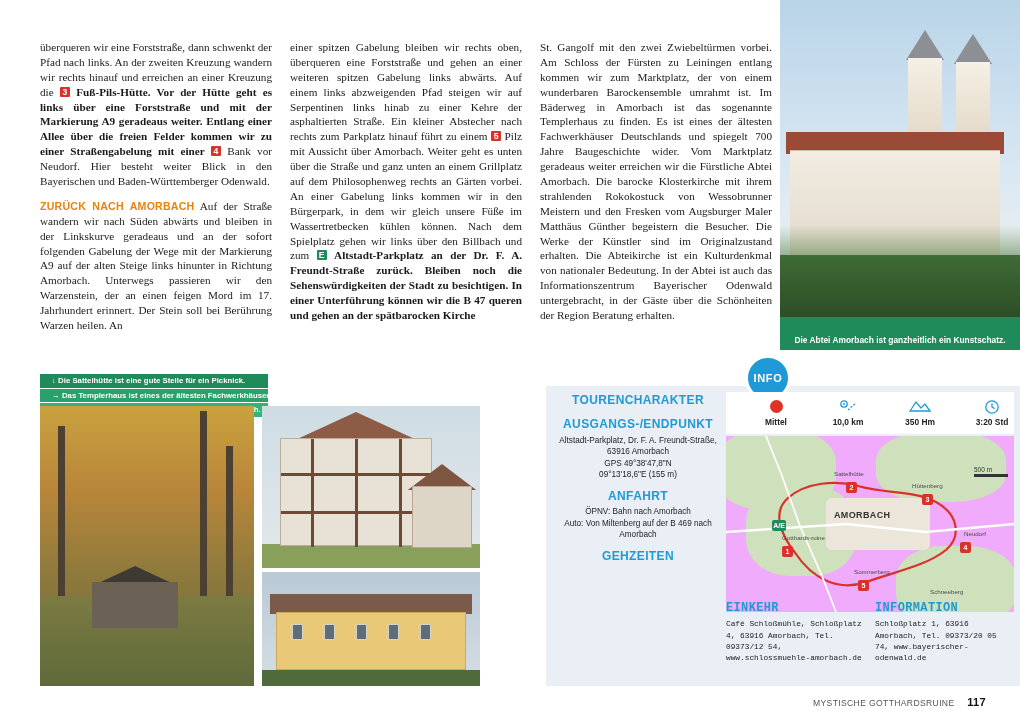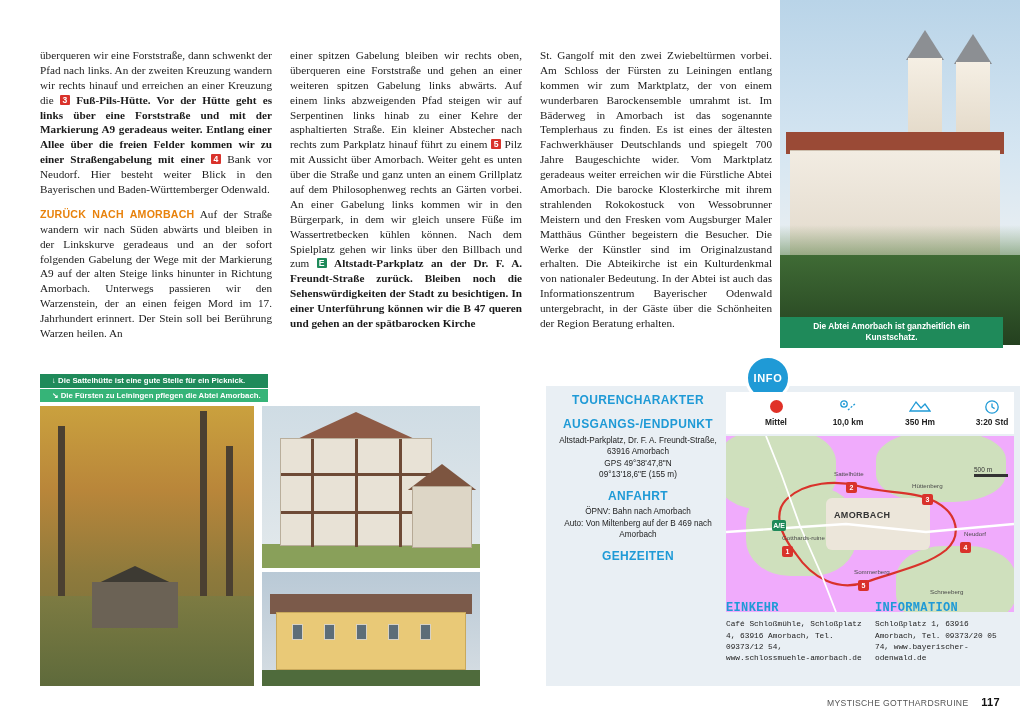--- a/index.html
+++ b/index.html
@@ -9,21 +9,21 @@
     background:#ffffff;
     font-family:"Liberation Serif", serif;
     color:#1a1a1a;
     position:relative;
     overflow:hidden;
   }
 
   
   .columns {
     position:absolute;
-    left:40px; top:48px;
+    left:40px; top:40px;
     width:740px;
     display:flex;
     gap:18px;
   }
   .col { width:232px; }
   .col p {
     margin:0 0 0 0;
     font-size:11.2px;
     line-height:1.33;
     text-align:justify;
@@ -103,28 +103,28 @@
   .trees-fg {
     position:absolute; left:0; bottom:0; width:240px; height:90px;
     background:linear-gradient(#3f6b35, #24401f);
   }
   .trees-mid {
     position:absolute; left:0; bottom:60px; width:240px; height:60px;
     background:linear-gradient(rgba(90,130,70,.0), #4d7a3c);
   }
   .photo-caption {
     position:absolute;
-    left:780px; top:317px; width:223px;
+    left:780px; top:317px; width:240px;
     background:#1f8a5a;
     color:#ffffff;
     font-family:"Liberation Sans", sans-serif;
     font-size:8.4px;
     font-weight:bold;
     line-height:1.35;
-    padding:4px 6px 4px 6px;
+    padding:18px 6px 4px 6px;
     text-align:center;
   }
 
   
   .tipbars {
     position:absolute; left:40px; top:374px; width:228px;
   }
   .tipbar {
     color:#ffffff;
     font-family:"Liberation Sans", sans-serif;
@@ -345,21 +345,21 @@
     text-align:left;
     font-family:Liberation Mono, monospace;
     font-size:7.8px;
     line-height:1.45;
     color:#222;
   }
 
   
   .footer {
     position:absolute; left:0; right:0; bottom:18px;
-    padding-right:20px;
+    padding-right:34px;
     text-align:right;
     font-family:"Liberation Sans", sans-serif;
     font-size:8.6px;
     color:#555;
     letter-spacing:.04em;
   }
   .footer .pg {
     color:#111;
     font-weight:bold;
     font-size:11px;
@@ -394,20 +394,21 @@
   </div>
 
   <div class="col">
     <p>St. Gangolf mit den zwei Zwiebeltürmen vorbei. Am Schloss der Fürsten zu Leiningen entlang kommen wir zum Marktplatz, der von einem wunderbaren Barockensemble umrahmt ist. Im Bäderweg in Amorbach ist das sogenannte Templerhaus zu finden. Es ist eines der ältesten Fachwerkhäuser Deutschlands und spiegelt 700 Jahre Baugeschichte wider. Vom Marktplatz geradeaus weiter erreichen wir die Fürstliche Abtei Amorbach. Die barocke Klosterkirche mit ihrem strahlenden Rokokostuck von Wessobrunner Meistern und den Fresken vom Augsburger Maler Matthäus Günther begeistern die Besucher. Die Werke der Künstler sind im Originalzustand erhalten. Die Abteikirche ist ein Kulturdenkmal von nationaler Bedeutung. In der Abtei ist auch das Informationszentrum Bayerischer Odenwald untergebracht, in der Gäste über die Schönheiten der Region Beratung erhalten.</p>
   </div>
 
 </div>
 
 <div class="tipbars">
   <div class="tipbar g1"><span>↓</span> <span>Die Sattelhütte ist eine gute Stelle für ein Picknick.</span></div>
+  <div class="tipbar g2"><span>→</span> <span>Das Templerhaus ist eines der ältesten Fachwerkhäuser Deutschlands.</span></div>
   <div class="tipbar g3"><span>↘</span> <span>Die Fürsten zu Leiningen pflegen die Abtei Amorbach.</span></div>
 </div>
 
 <div class="photo-autumn">
   <div class="trunk a"></div>
   <div class="trunk b"></div>
   <div class="trunk c"></div>
   <div class="autumn-ground"></div>
   <div class="hut-roof"></div>
   <div class="hut"></div>

